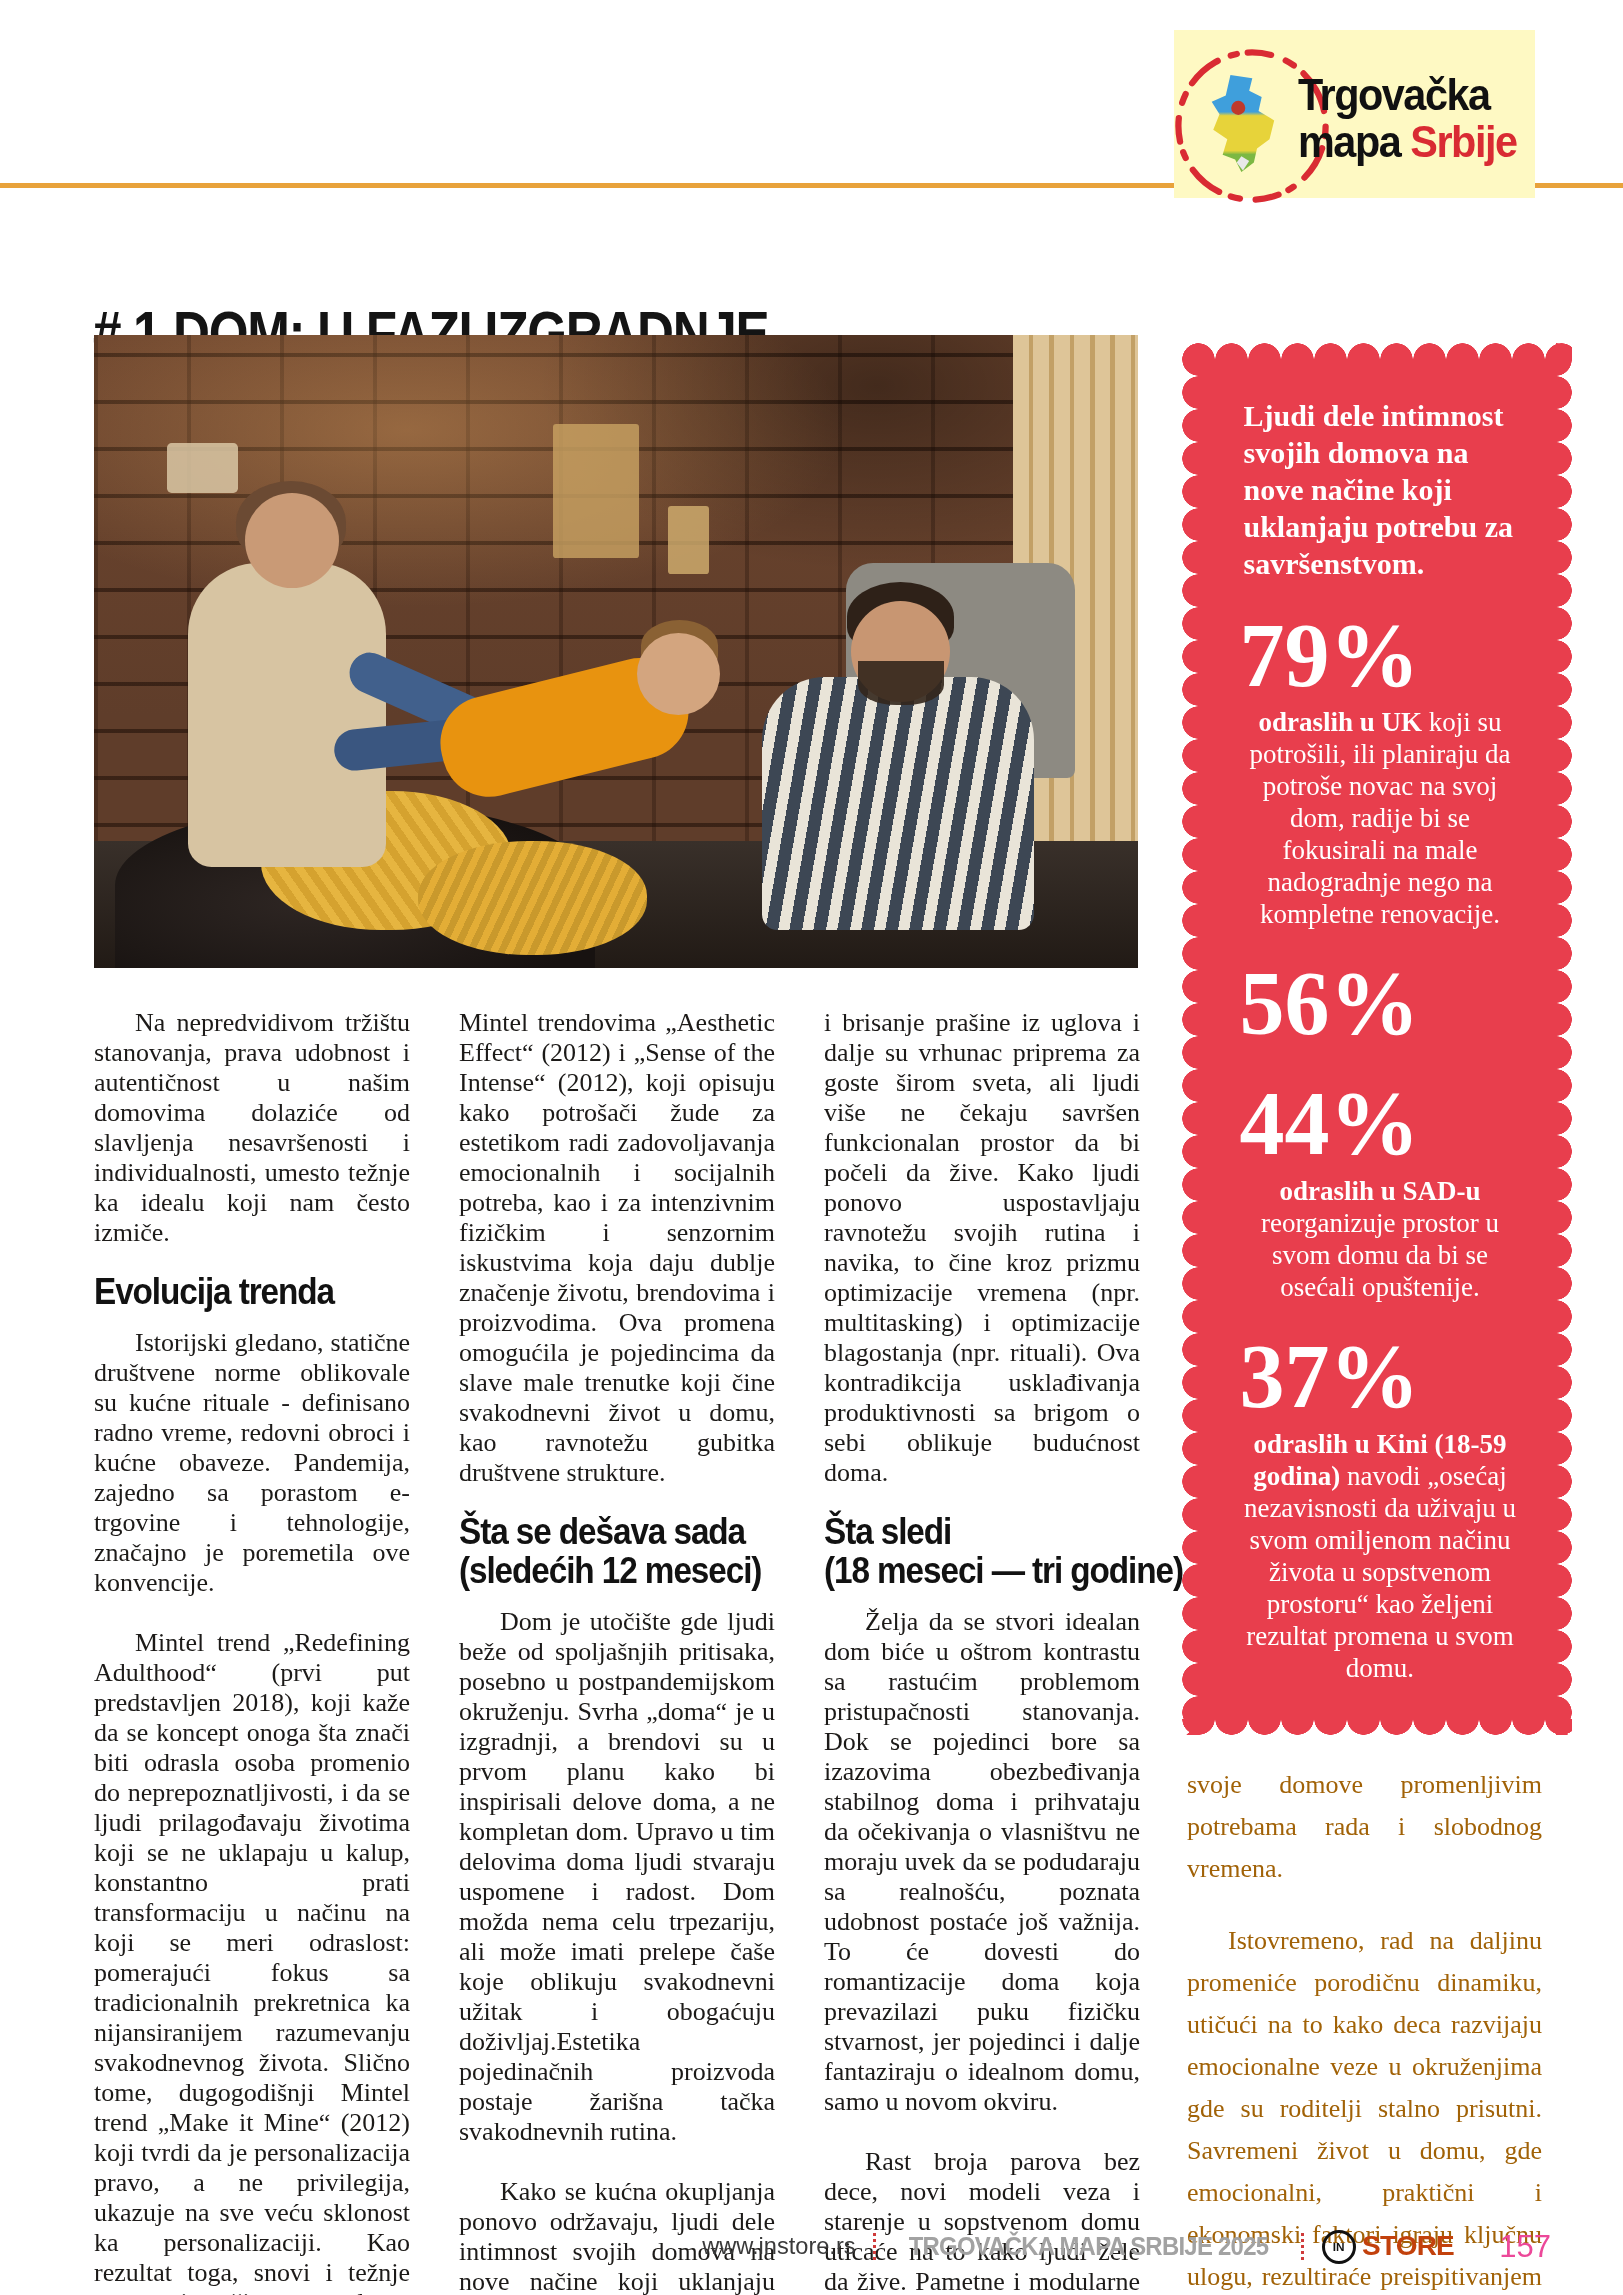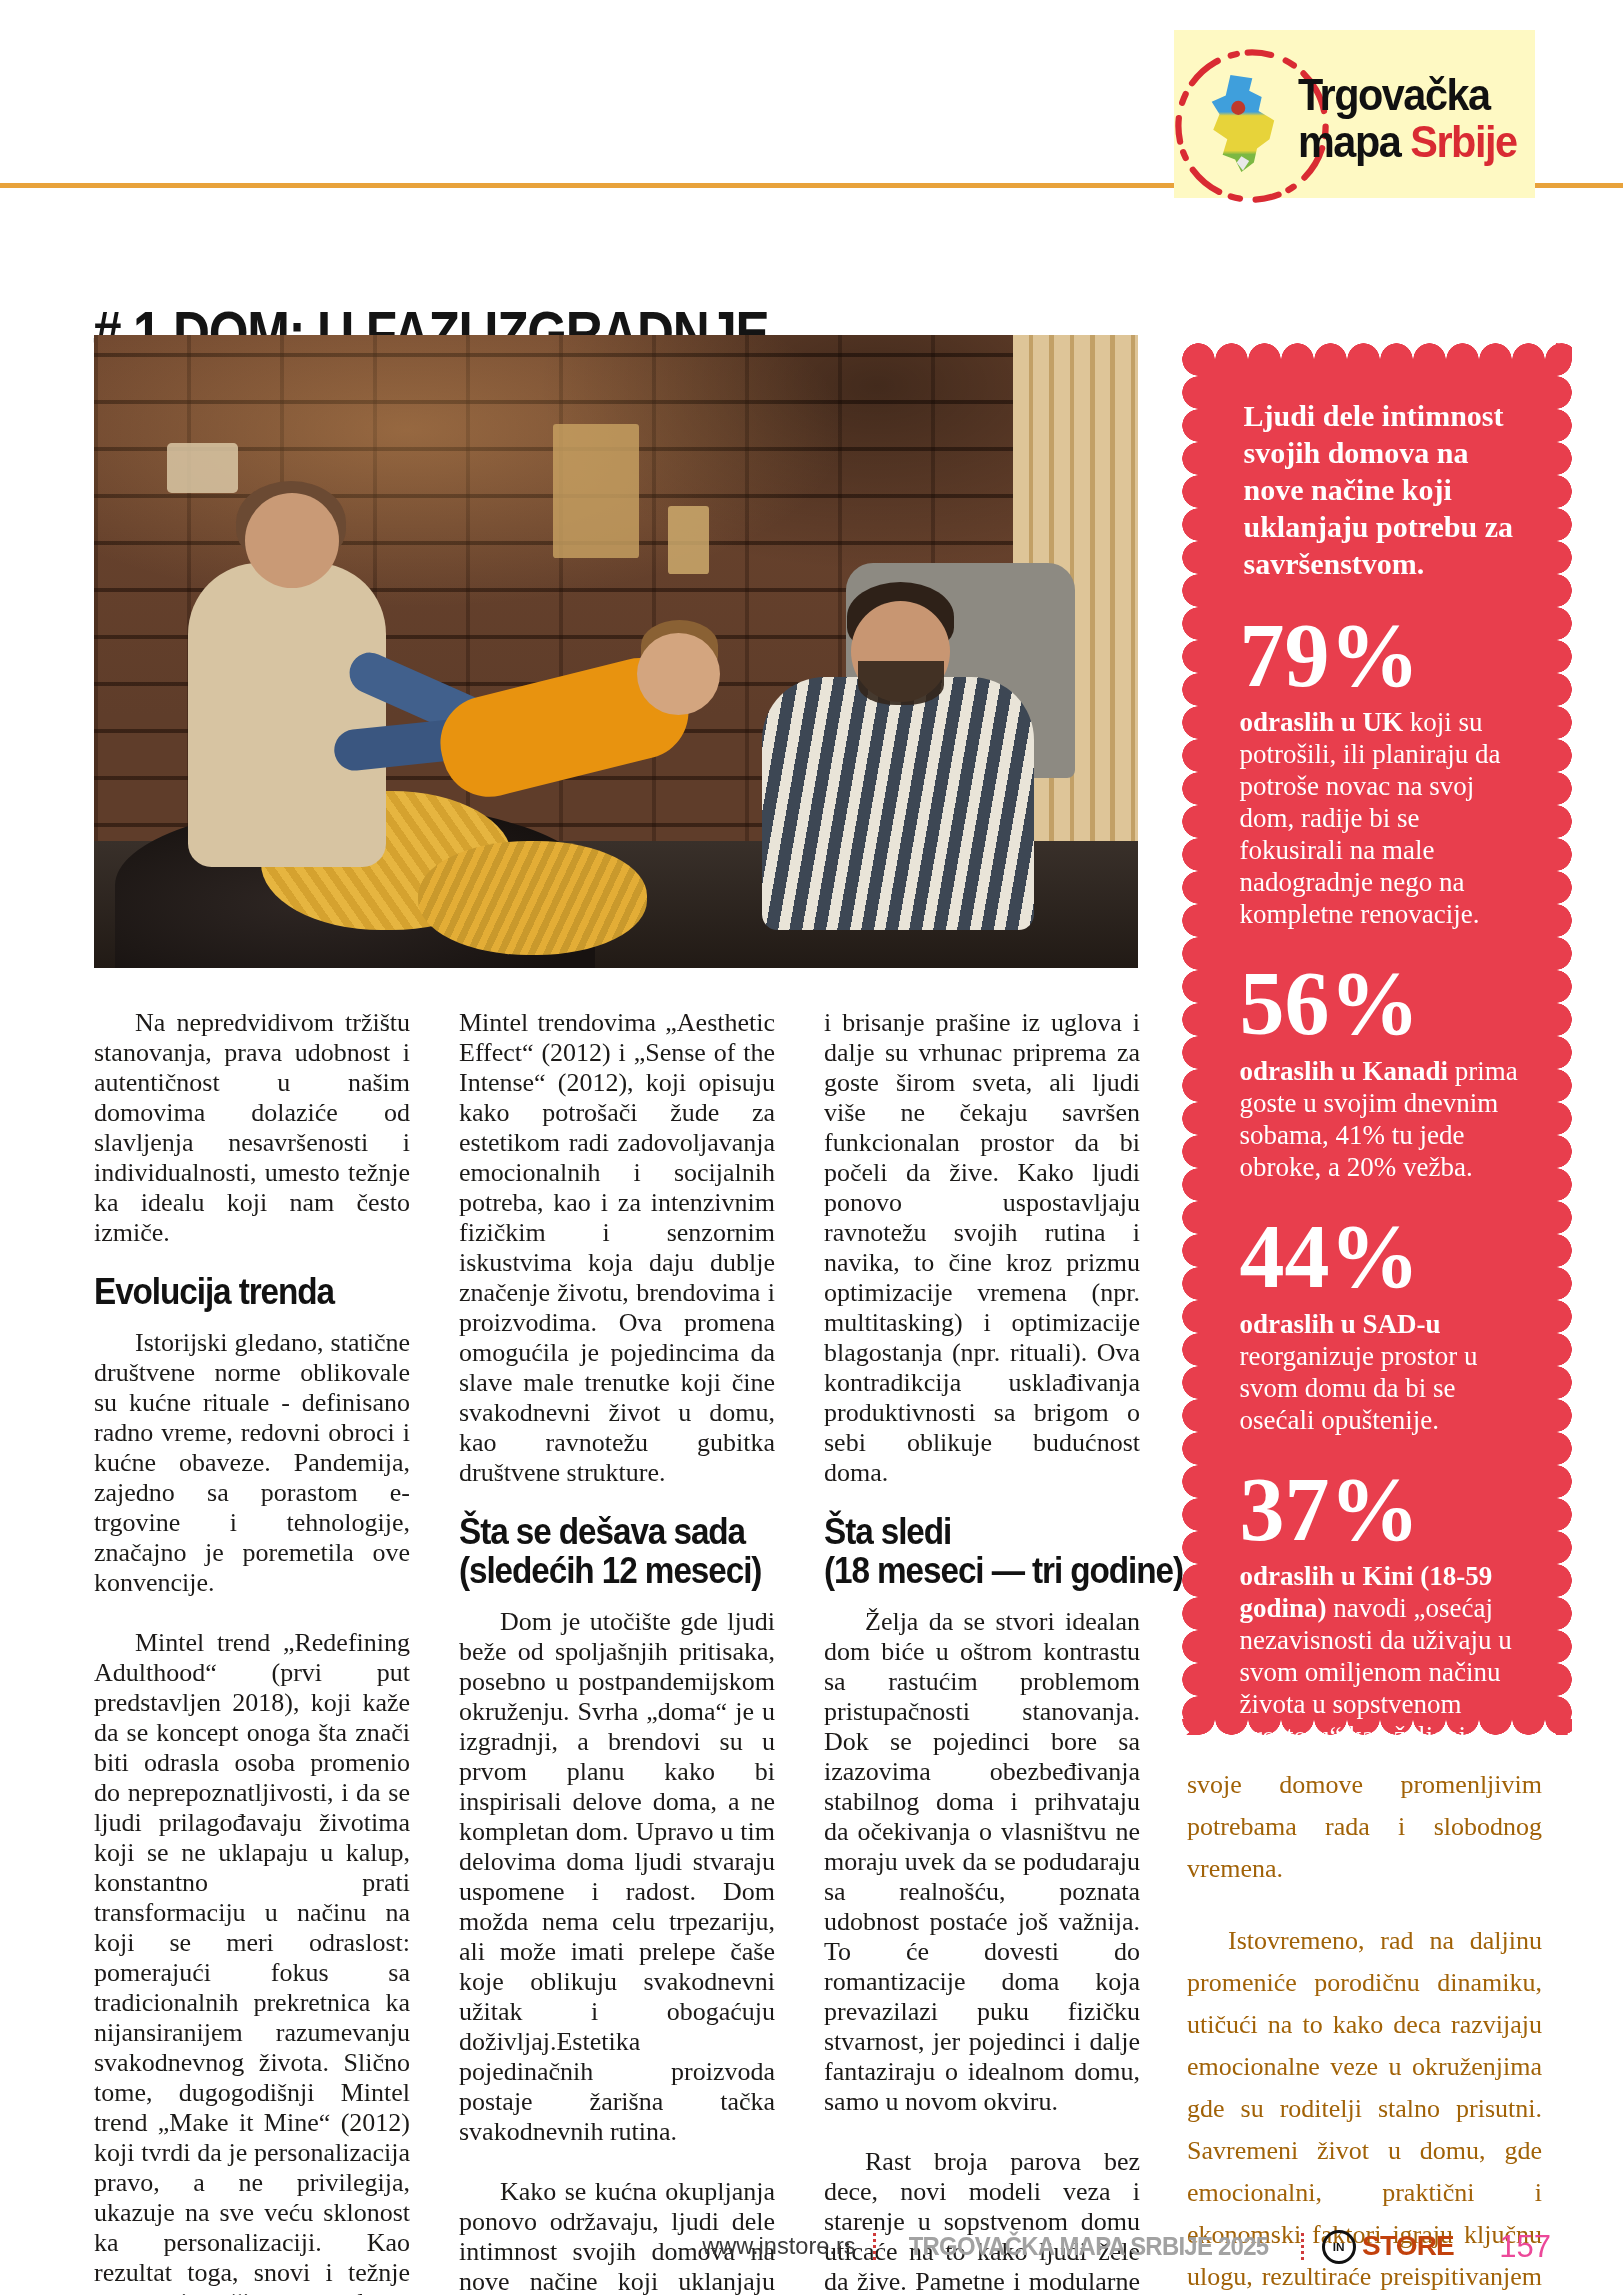--- a/index.html
+++ b/index.html
@@ -86,21 +86,21 @@
       radial-gradient(circle 16.5px at 0px 16.5px,  #e83e4d 97%, rgba(232,62,77,0)),
       linear-gradient(#e83e4d,#e83e4d);
     background-size:33px 16.5px, 33px 16.5px, 16.5px 33px, 16.5px 33px, calc(100% - 33px) calc(100% - 33px);
     background-position:left top, left bottom, left top, right top, 16.5px 16.5px;
     background-repeat:repeat-x, repeat-x, repeat-y, repeat-y, no-repeat;
     color:#ffffff;
   }
   .stamp-inner{position:absolute;inset:16.5px;padding:33px 35px 0 41px;}
   .callout-intro{font-size:30px;line-height:37px;font-weight:bold;margin:4px;}
   .stat-num{font-size:90px;line-height:93px;font-weight:bold;text-align:left;margin-top:27px;}
-  .stat-text{font-size:27px;line-height:32px;margin:4.7px 0 0 0;}
+  .stat-text{font-size:27px;line-height:32px;margin:4.7px 0 0 0;text-align:center;}
   .stat-text strong{font-weight:bold;}
   
   .footer{
     position:absolute;right:72px;bottom:31px;height:35px;
     display:flex;align-items:center;gap:17.3px;
     font-family:"Liberation Sans",sans-serif;
   }
   .footer-url{font-size:23.6px;color:#3a3a3a;}
   .dotsep{width:0;height:27px;border-left:3.9px dotted #cf3b3b;}
   .footer-pub{font-size:26px;font-weight:bold;color:#a2a2a2;letter-spacing:-0.8px;transform:scaleX(.92);white-space:nowrap;}
@@ -194,21 +194,20 @@
     <div class="stamp-inner">
       <p class="callout-intro">Ljudi dele intimnost svojih domova na nove načine koji uklanjaju potrebu za savršenstvom.</p>
 
       <div>
         <div class="stat-num">79%</div>
         <p class="stat-text"><strong>odraslih u UK</strong><span> koji su potrošili, ili planiraju da potroše novac na svoj dom, radije bi se fokusirali na male nadogradnje nego na kompletne renovacije.</span></p>
       </div>
 
       <div>
         <div class="stat-num">56%</div>
-        <p class="stat-text"><strong>odraslih u Kanadi</strong><span> prima goste u svojim dnevnim sobama, 41% tu jede obroke, a 20% vežba.</span></p>
       </div>
 
       <div>
         <div class="stat-num">44%</div>
         <p class="stat-text"><strong>odraslih u SAD-u</strong><span> reorganizuje prostor u svom domu da bi se osećali opuštenije.</span></p>
       </div>
 
       <div>
         <div class="stat-num">37%</div>
         <p class="stat-text"><strong>odraslih u Kini (18-59 godina)</strong><span> navodi „osećaj nezavisnosti da uživaju u svom omiljenom načinu života u sopstvenom prostoru“ kao željeni rezultat promena u svom domu.</span></p>

